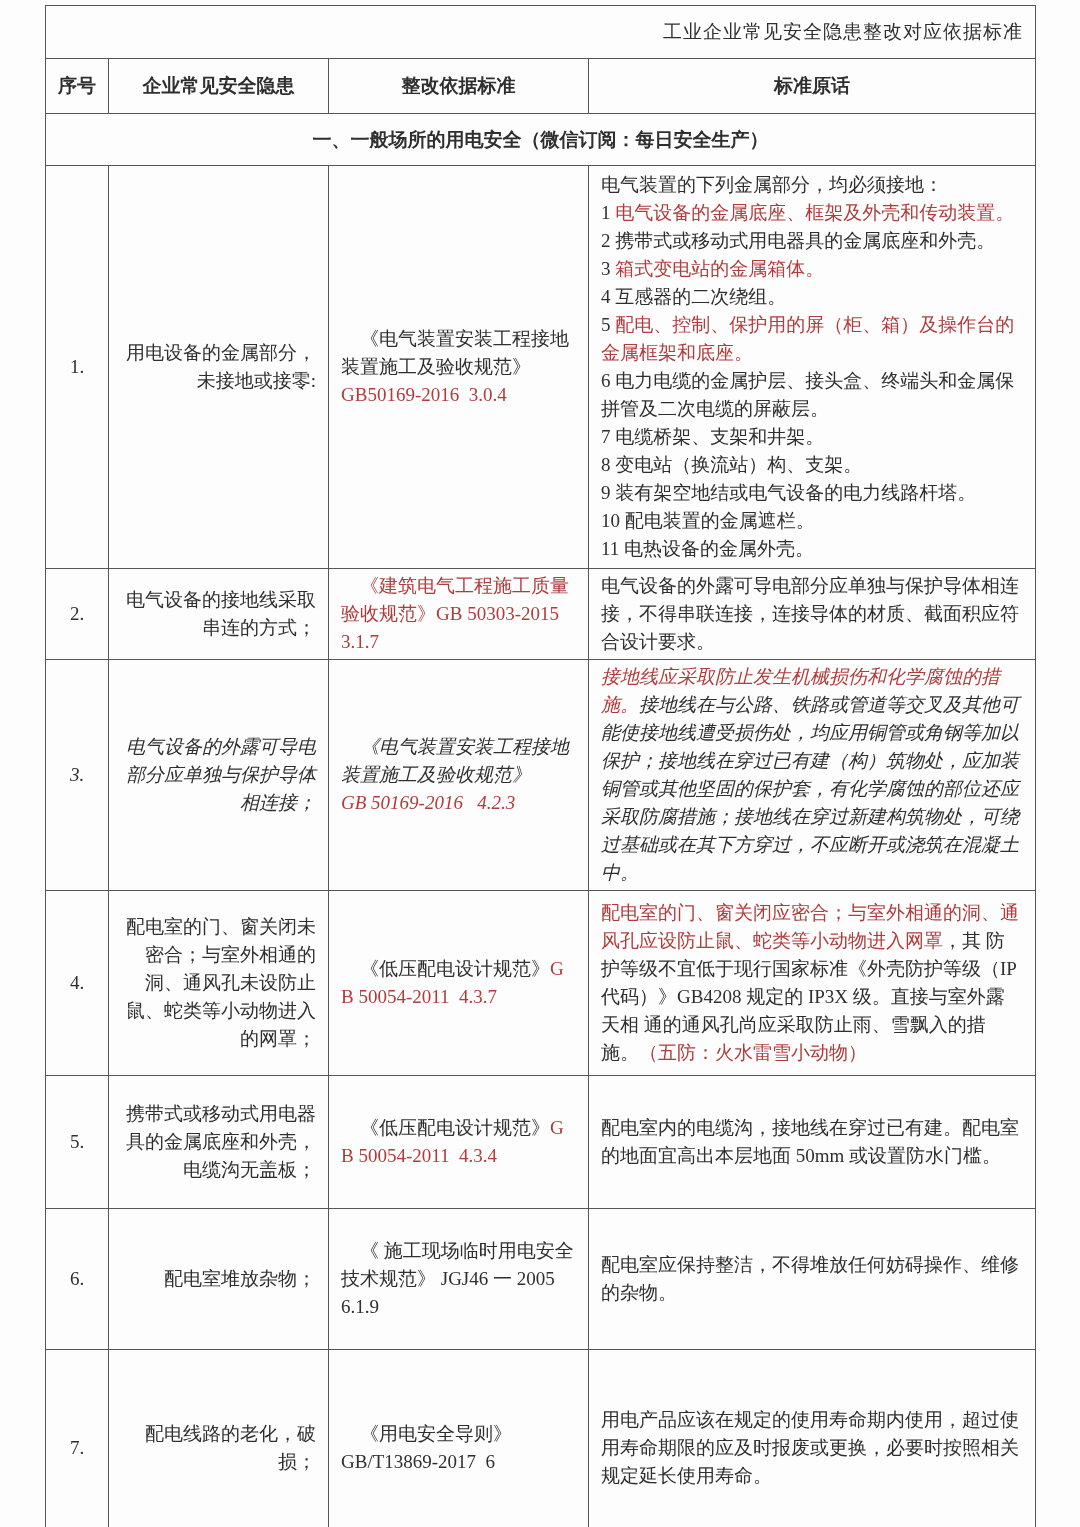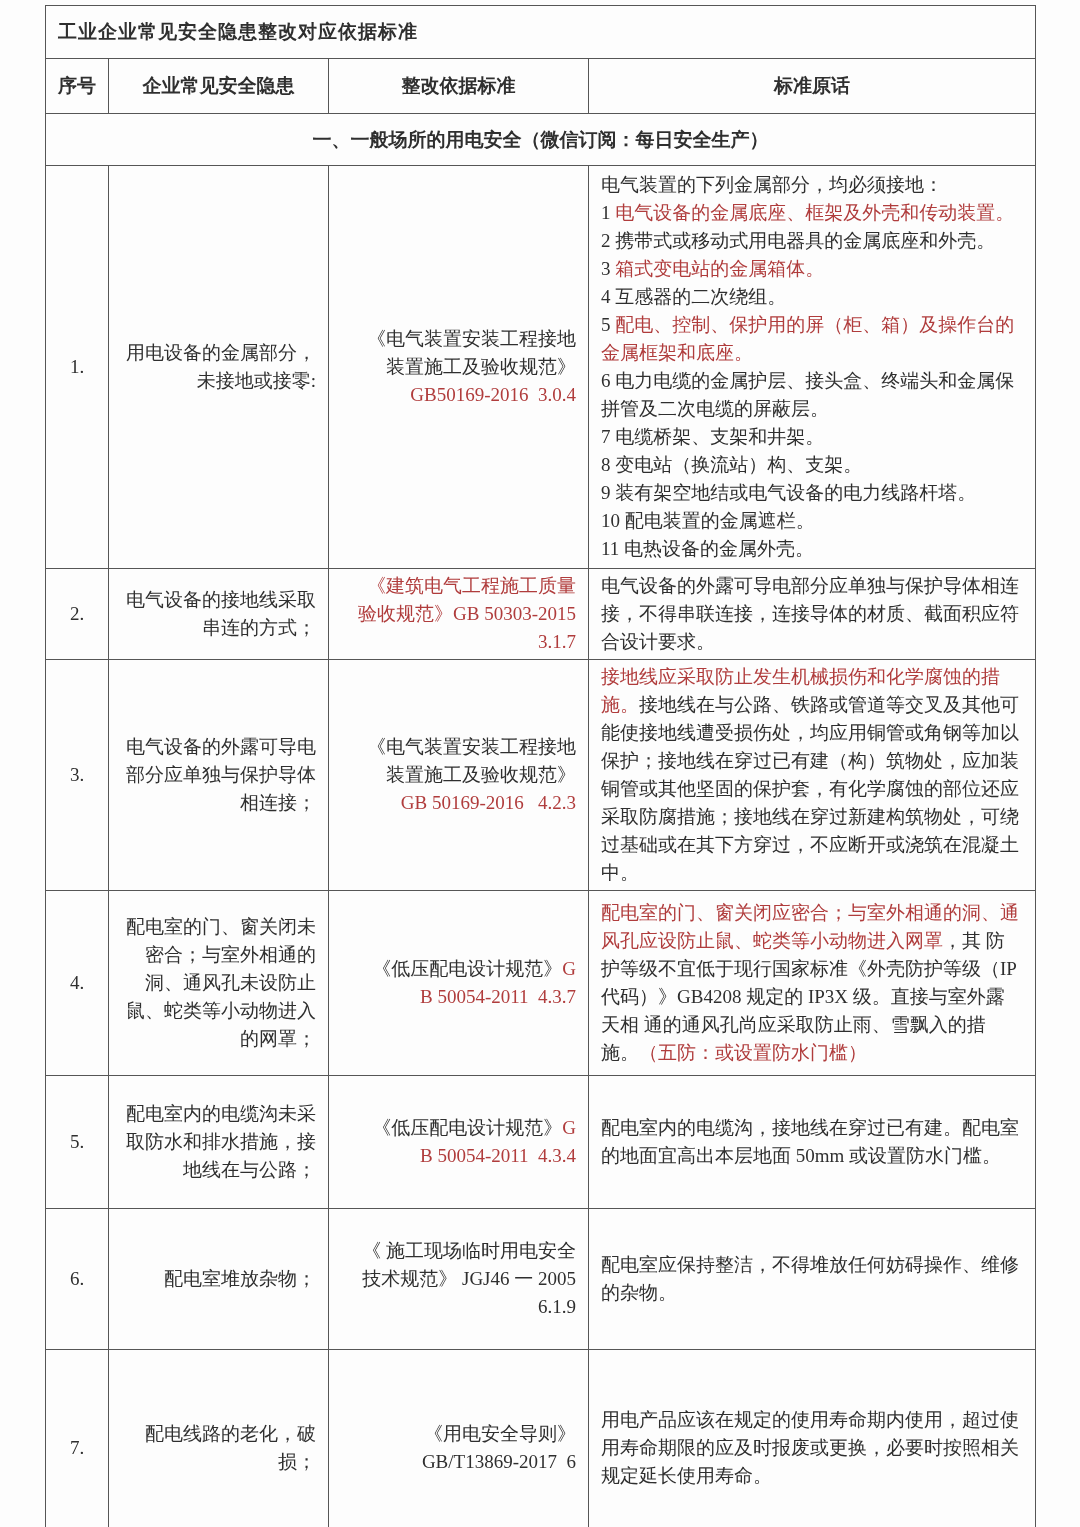--- a/index.html
+++ b/index.html
@@ -17,38 +17,38 @@
   .doc-table td,.doc-table th{
     border:1.5px solid #565656;
     padding:3px 12px;
     font-size:19px;
     line-height:28px;
     vertical-align:middle;
     word-break:break-all;
     overflow:hidden;
   }
   .title-cell{
-    font-weight:bold;font-size:21px;text-align:left;height:46px;
+    font-weight:normal;font-size:21px;text-align:right;height:46px;
     letter-spacing:1px;
   }
   .subtitle-cell{
     font-weight:bold;font-size:23px;text-align:center;height:45px;
   }
   .doc-table th{
     font-weight:bold;text-align:center;height:48px;font-size:19px;
   }
   .col-no{text-align:center;}
   .col-hazard{text-align:right;}
-  .col-std{text-align:right;white-space:pre-wrap;text-indent:1em;}
+  .col-std{text-align:left;white-space:pre-wrap;text-indent:1em;}
   .col-orig{text-align:left;white-space:pre-wrap;}
   .red{color:var(--red,#b03c3c);}
   
   tbody[data-name="table-body"] tr:nth-child(1) td{height:396px;}
   tbody[data-name="table-body"] tr:nth-child(2) td{height:80px;}
-  tbody[data-name="table-body"] tr:nth-child(3) td{height:190px;}
+  tbody[data-name="table-body"] tr:nth-child(3) td{height:190px;font-style:italic;}
   tbody[data-name="table-body"] tr:nth-child(4) td{height:178px;}
   tbody[data-name="table-body"] tr:nth-child(5) td{height:126px;}
   tbody[data-name="table-body"] tr:nth-child(6) td{height:134px;}
   tbody[data-name="table-body"] tr:nth-child(7) td{height:189px;}
 </style>
 </head>
 <body>
 
 <table class="doc-table" data-name="safety-standards-table">
   <colgroup>
@@ -100,25 +100,25 @@
         <td class="col-no" data-name="row-number">3.</td>
         <td class="col-hazard" data-name="hazard-cell">电气设备的外露可导电部分应单独与保护导体相连接；</td>
         <td class="col-std" data-name="standard-cell"><span data-name="plain-text">《电气装置安装工程接地装置施工及验收规范》
 </span><span class="red" data-name="highlighted-text">GB 50169-2016   4.2.3</span></td>
         <td class="col-orig" data-name="original-text-cell"><span class="red" data-name="highlighted-text">接地线应采取防止发生机械损伤和化学腐蚀的措施。</span><span data-name="plain-text">接地线在与公路、铁路或管道等交叉及其他可能使接地线遭受损伤处，均应用铜管或角钢等加以保护；接地线在穿过已有建（构）筑物处，应加装铜管或其他坚固的保护套，有化学腐蚀的部位还应采取防腐措施；接地线在穿过新建构筑物处，可绕过基础或在其下方穿过，不应断开或浇筑在混凝土中。</span></td>
       </tr>
       <tr data-name="table-row">
         <td class="col-no" data-name="row-number">4.</td>
         <td class="col-hazard" data-name="hazard-cell">配电室的门、窗关闭未密合；与室外相通的洞、通风孔未设防止鼠、蛇类等小动物进入的网罩；</td>
         <td class="col-std" data-name="standard-cell"><span data-name="plain-text">《低压配电设计规范》</span><span class="red" data-name="highlighted-text">GB 50054-2011  4.3.7</span></td>
-        <td class="col-orig" data-name="original-text-cell"><span class="red" data-name="highlighted-text">配电室的门、窗关闭应密合；与室外相通的洞、通风孔应设防止鼠、蛇类等小动物进入网罩</span><span data-name="plain-text">，其 防护等级不宜低于现行国家标准《外壳防护等级（IP 代码）》GB4208 规定的 IP3X 级。直接与室外露天相 通的通风孔尚应采取防止雨、雪飘入的措施。</span><span class="red" data-name="highlighted-text">（五防：或设置防水门槛）</span></td>
+        <td class="col-orig" data-name="original-text-cell"><span class="red" data-name="highlighted-text">配电室的门、窗关闭应密合；与室外相通的洞、通风孔应设防止鼠、蛇类等小动物进入网罩</span><span data-name="plain-text">，其 防护等级不宜低于现行国家标准《外壳防护等级（IP 代码）》GB4208 规定的 IP3X 级。直接与室外露天相 通的通风孔尚应采取防止雨、雪飘入的措施。</span><span class="red" data-name="highlighted-text">（五防：火水雷雪小动物）</span></td>
       </tr>
       <tr data-name="table-row">
         <td class="col-no" data-name="row-number">5.</td>
-        <td class="col-hazard" data-name="hazard-cell">配电室内的电缆沟未采取防水和排水措施，接地线在与公路；</td>
+        <td class="col-hazard" data-name="hazard-cell">携带式或移动式用电器具的金属底座和外壳，电缆沟无盖板；</td>
         <td class="col-std" data-name="standard-cell"><span data-name="plain-text">《低压配电设计规范》</span><span class="red" data-name="highlighted-text">GB 50054-2011  4.3.4</span></td>
         <td class="col-orig" data-name="original-text-cell"><span data-name="plain-text">配电室内的电缆沟，接地线在穿过已有建。配电室的地面宜高出本层地面 50mm 或设置防水门槛。</span></td>
       </tr>
       <tr data-name="table-row">
         <td class="col-no" data-name="row-number">6.</td>
         <td class="col-hazard" data-name="hazard-cell">配电室堆放杂物；</td>
         <td class="col-std" data-name="standard-cell"><span data-name="plain-text">《 施工现场临时用电安全技术规范》 JGJ46 一 2005
 6.1.9</span></td>
         <td class="col-orig" data-name="original-text-cell"><span data-name="plain-text">配电室应保持整洁，不得堆放任何妨碍操作、维修的杂物。</span></td>
       </tr>

